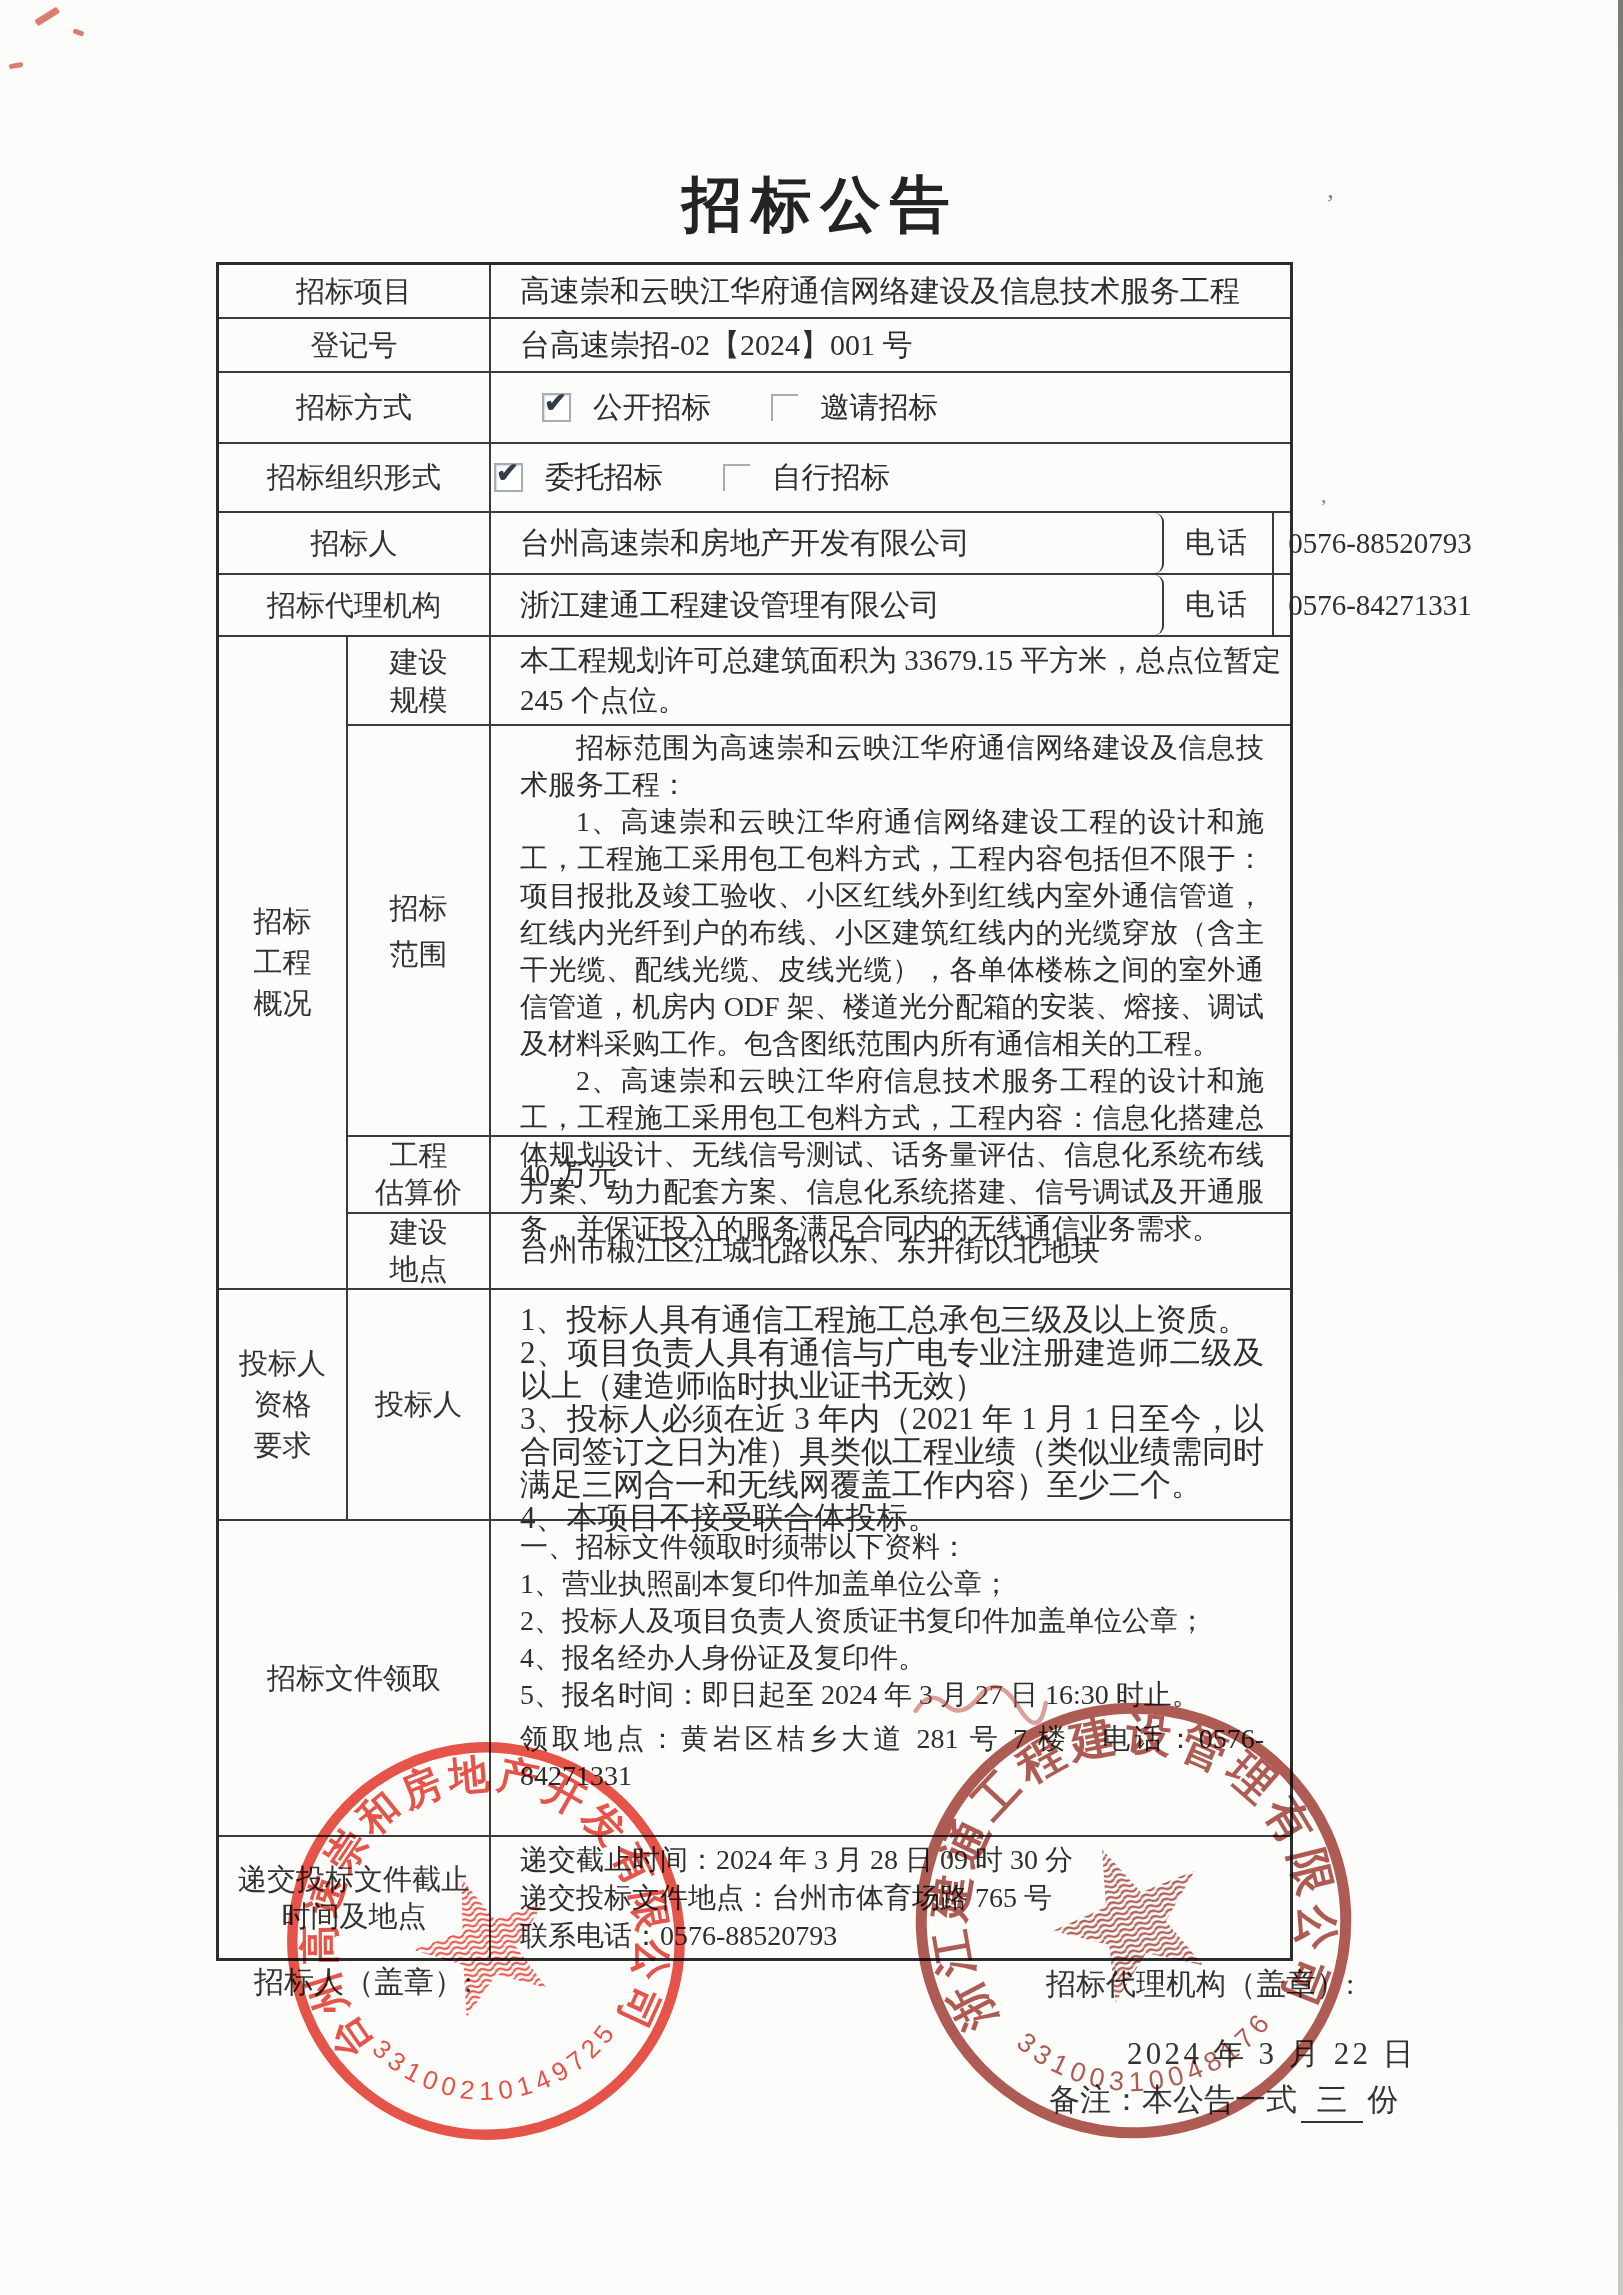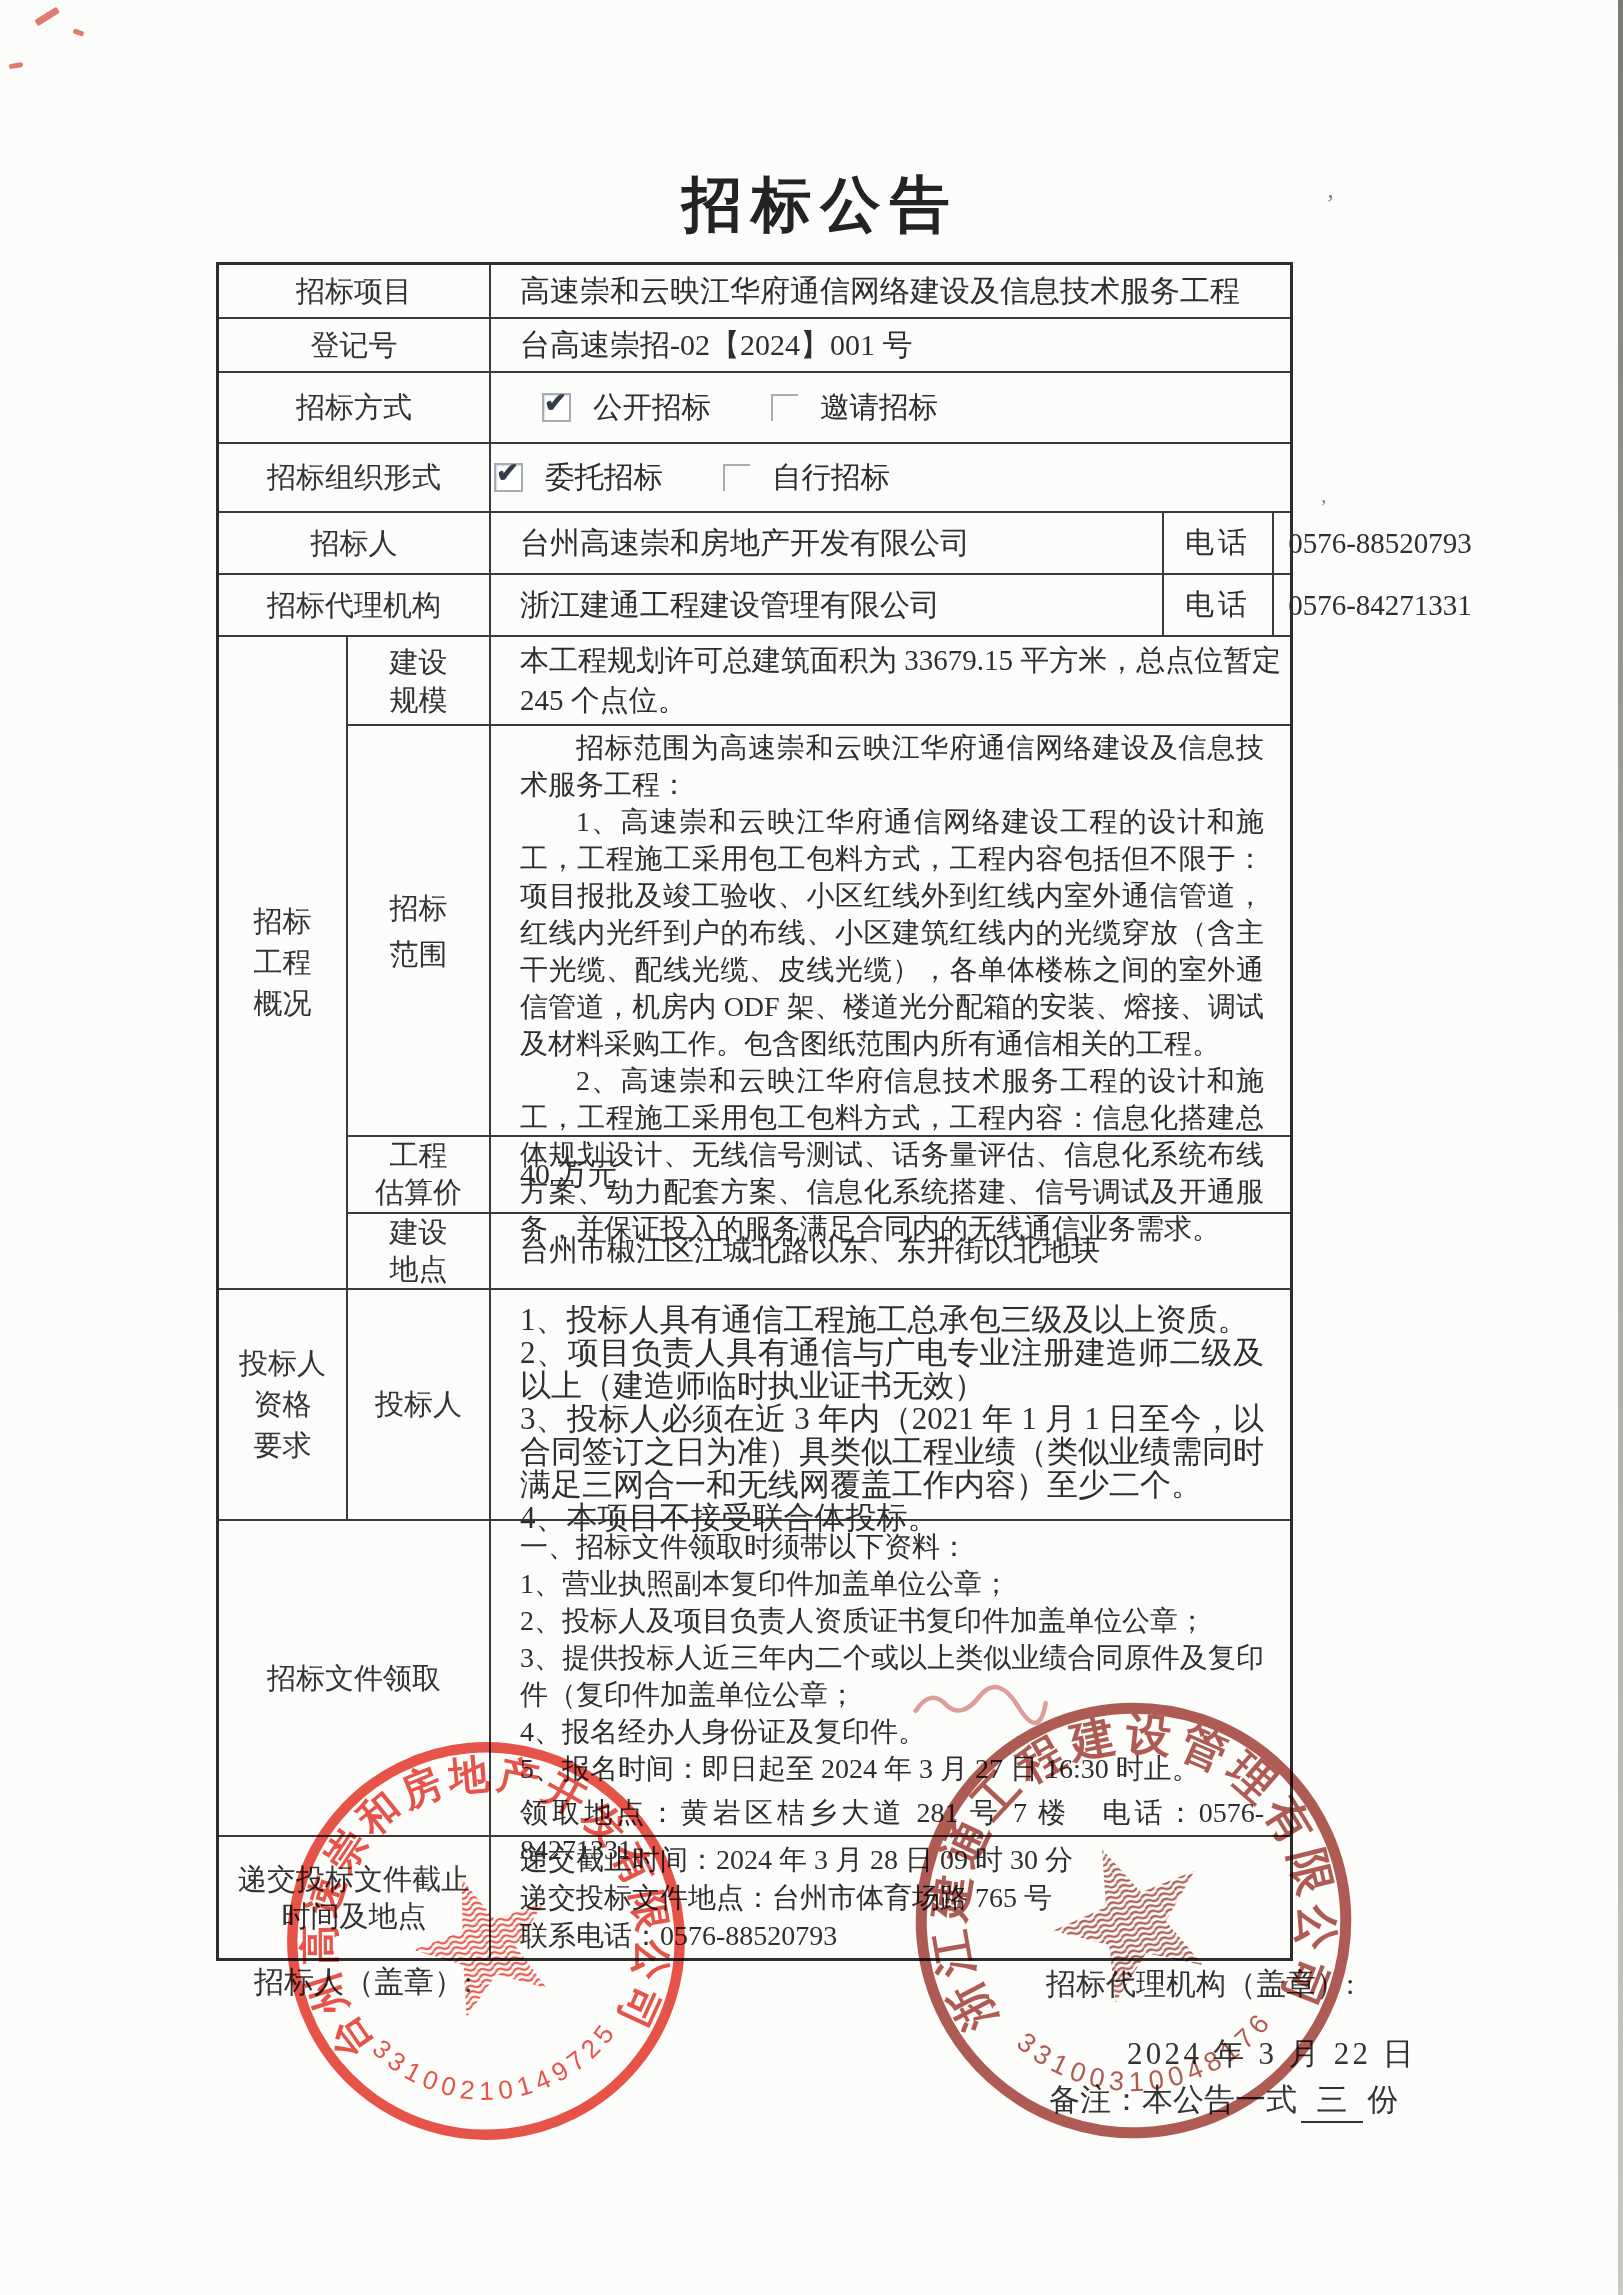--- a/index.html
+++ b/index.html
@@ -21,21 +21,21 @@
     border:3.3px solid #2d2d2d;box-sizing:border-box;background:transparent;
   }
   .row{display:flex;box-sizing:border-box;border-top:2px solid #3a3a3a;}
   .row.first{border-top:none;}
   .cell{box-sizing:border-box;border-right:2px solid #3a3a3a;position:relative;}
   .cell.last{border-right:none;}
   .lbl{
     width:272px;display:flex;flex-direction:column;justify-content:center;align-items:center;
     font-size:29px;color:#333;text-align:center;line-height:41px;flex:none;
   }
-  .content{flex:1;display:flex;align-items:center;font-size:30px;padding-left:29px;box-sizing:border-box;}
+  .content{flex:1;display:flex;align-items:center;font-size:30px;padding-left:29px;box-sizing:border-box;border-radius:9px;}
   .olbl{width:129px;flex:none;}
   .ilbl{width:143px;flex:none;}
   .subcol{flex:1;display:flex;flex-direction:column;}
   .subrow{display:flex;border-top:2px solid #3a3a3a;box-sizing:border-box;}
   .subrow.first{border-top:none;}
   .par{display:block;align-items:flex-start;padding:2.6px 26px 0 29px;}
   .par p{margin:0;text-align:justify;}
   .tellbl{width:110px;flex:none;display:flex;align-items:center;justify-content:center;font-size:29px;letter-spacing:3.9px;}
   .telval{width:212px;flex:none;display:flex;align-items:center;justify-content:center;font-size:29px;}
   
@@ -176,21 +176,20 @@
       <p>4、本项目不接受联合体投标。</p>
     </div>
   </div>
 
   <div class="row" style="height:316px;">
     <div class="cell lbl">招标文件领取</div>
     <div class="cell last content par" style="font-size:28px;line-height:37px;padding-top:7px;">
       <p>一、招标文件领取时须带以下资料：</p>
       <p>1、营业执照副本复印件加盖单位公章；</p>
       <p>2、投标人及项目负责人资质证书复印件加盖单位公章；</p>
-      <p>3、提供投标人近三年内二个或以上类似业绩合同原件及复印件（复印件加盖单位公章；</p>
       <p>4、报名经办人身份证及复印件。</p>
       <p>5、报名时间：即日起至 2024 年 3 月 27 日 16:30 时止。</p>
       <p style="margin-top:6.5px;">领取地点：黄岩区桔乡大道 281 号 7 楼　电话：0576-84271331</p>
     </div>
   </div>
 
   <div class="row" style="height:123px;">
     <div class="cell lbl" style="line-height:37px;">
       <span>递交投标文件截止</span>
       <span>时间及地点</span>

